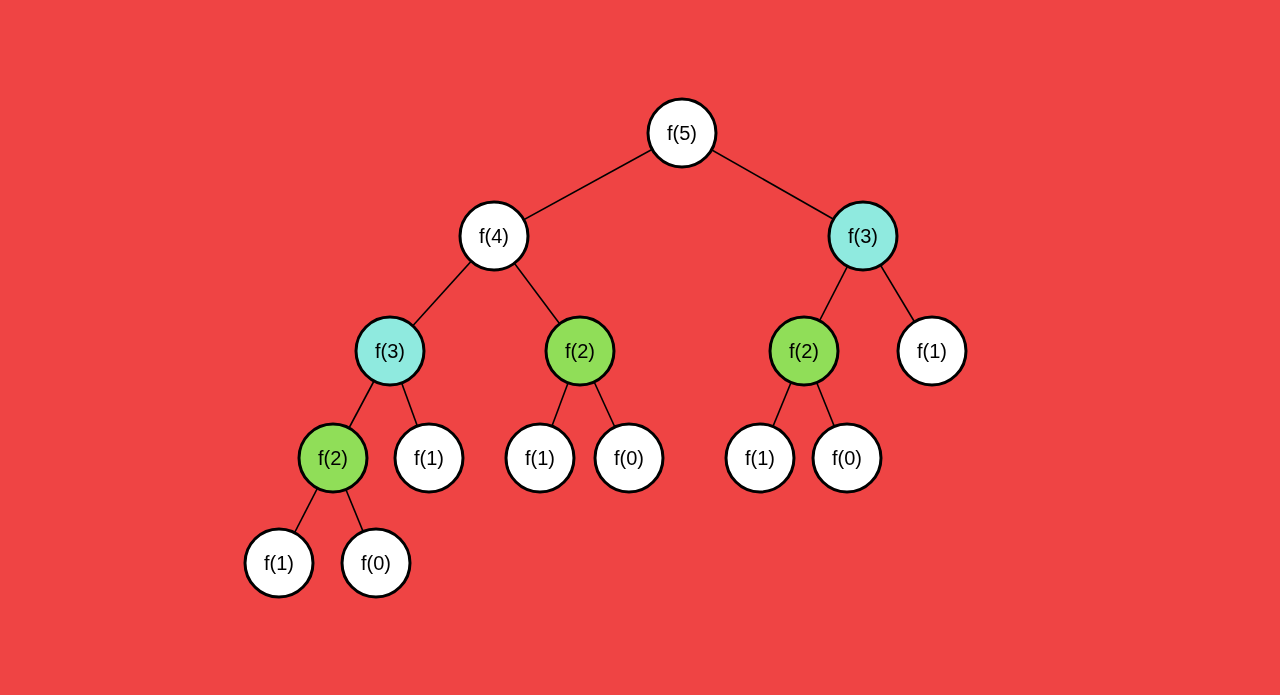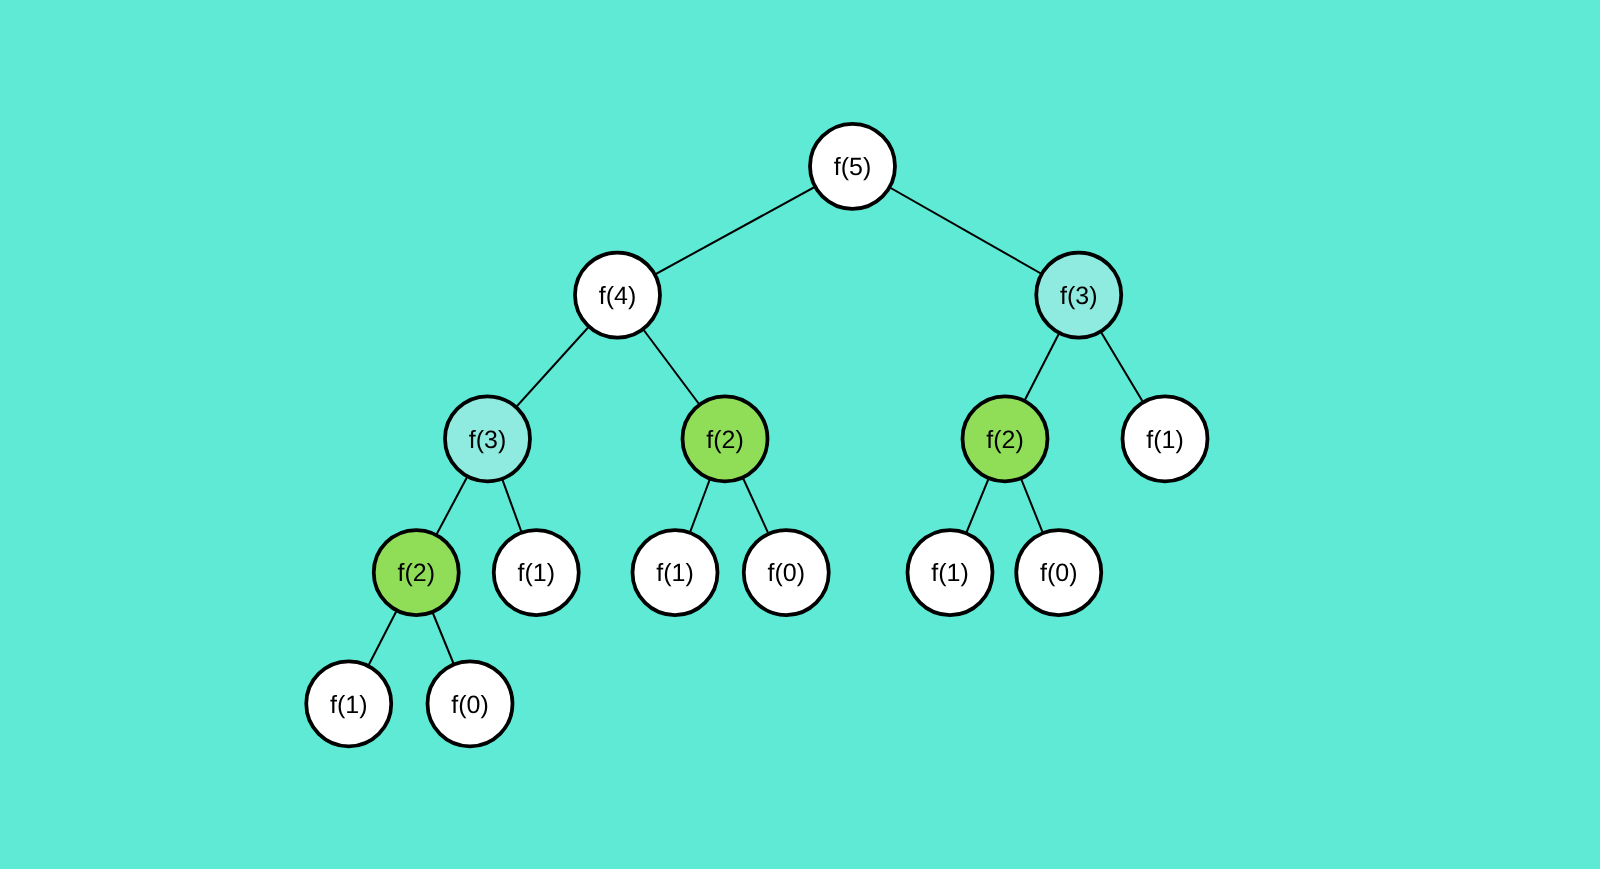--- a/index.html
+++ b/index.html
@@ -8,21 +8,21 @@
     width: 1280px;
     height: 695px;
     background: #ffffff;
     overflow: hidden;
     font-family: "Liberation Sans", sans-serif;
   }
   .canvas-wrap {
     position: relative;
     width: 1280px;
     height: 695px;
-    background: #5eead4;
+    background: #ef4444;
   }
   svg {
     display: block;
   }
   .tree-edge {
     stroke: #000000;
     stroke-width: 1.6;
     fill: none;
   }
   .tree-node-circle {

